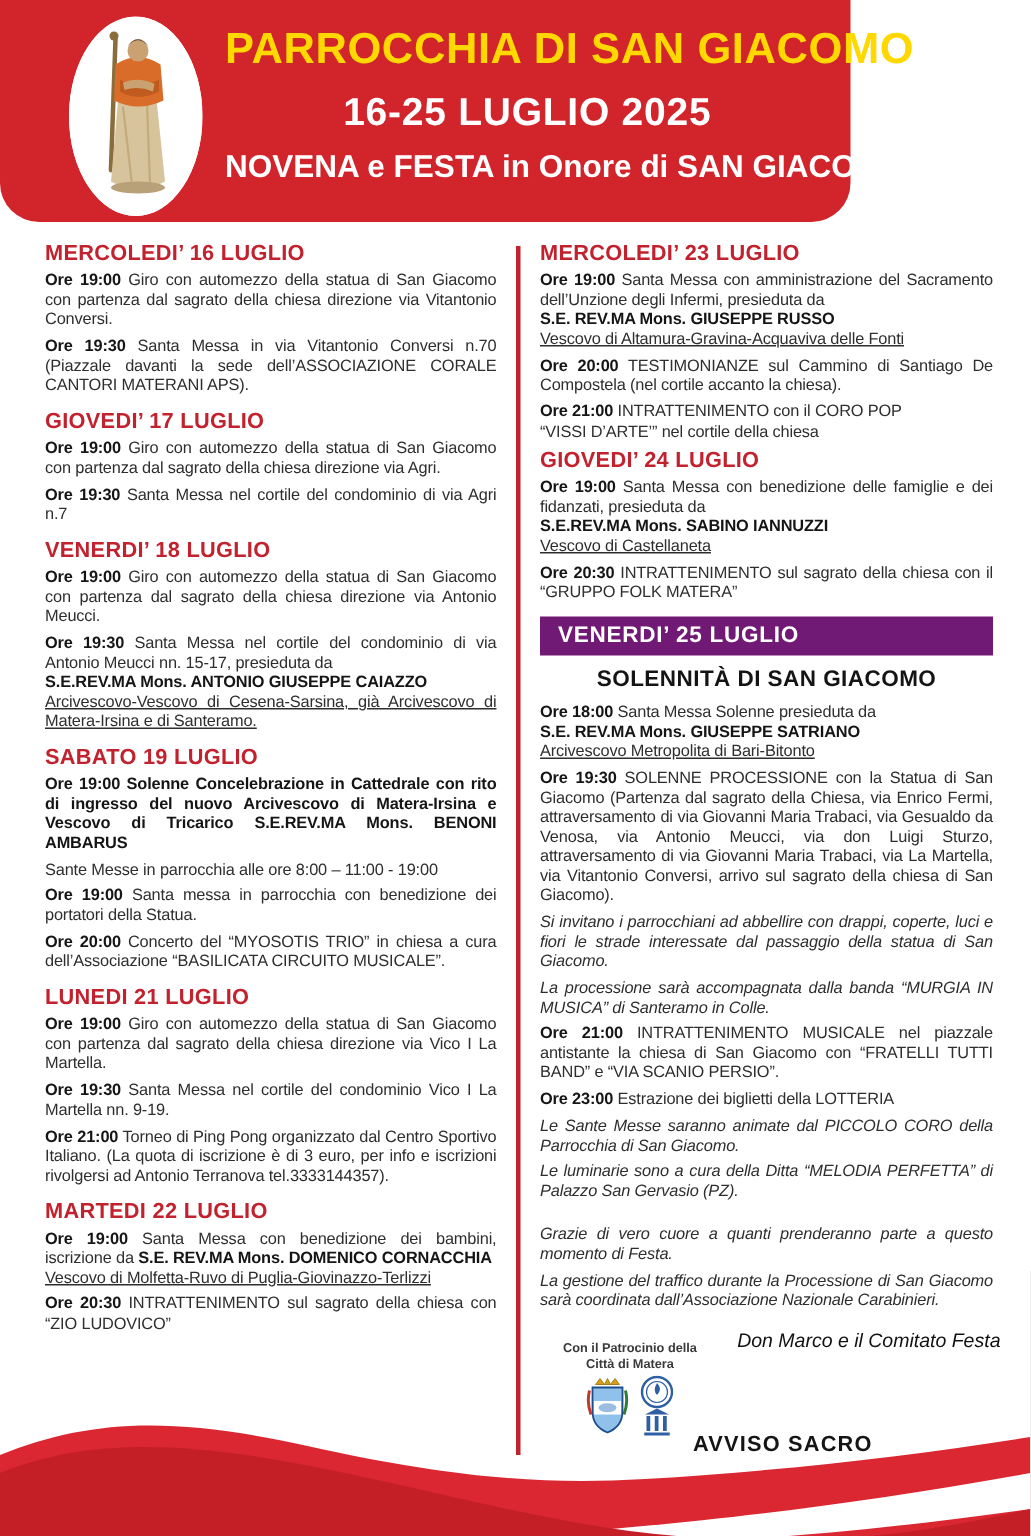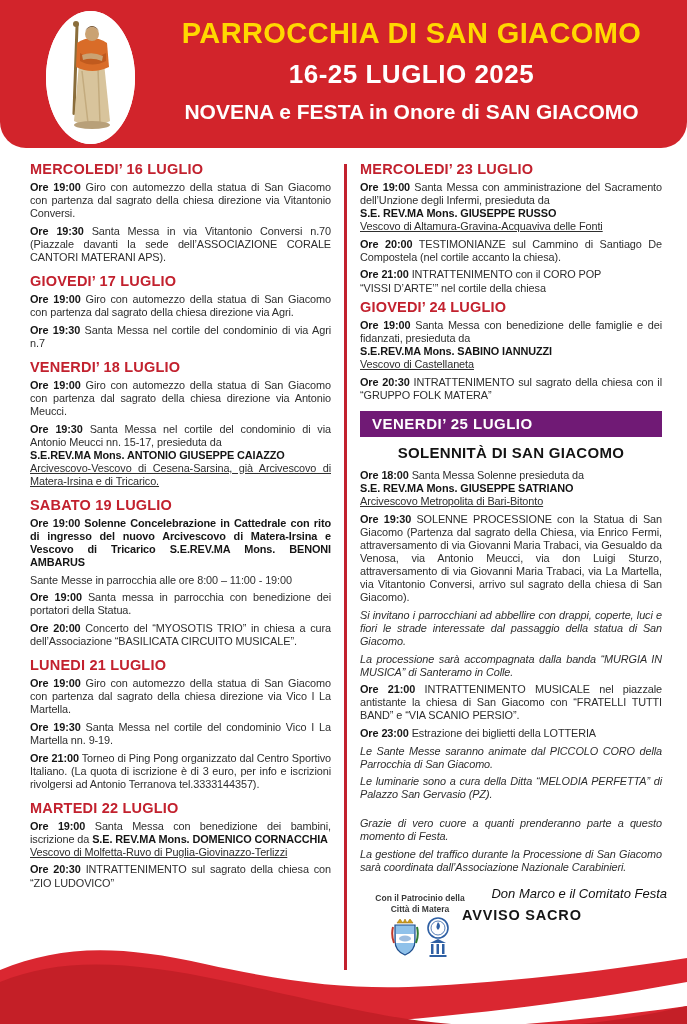--- a/index.html
+++ b/index.html
@@ -1,19 +1,19 @@
 <!DOCTYPE html>
 <html><head>
 <meta charset="utf-8">
 <style>
   html,body{margin:0;padding:0;background:#e8e8e8;}
   #page{position:relative;width:687px;height:1024px;background:#ffffff;overflow:hidden;
         font-family:"Liberation Sans",sans-serif;margin:0 auto;}
   
-  .banner{position:absolute;top:0;left:0;width:687px;height:148px;background:#d2242b;
+  .banner{position:absolute;top:0;left:0;width:567px;height:148px;background:#d2242b;
           border-radius:0 0 26px 26px;}
   .oval{position:absolute;left:46px;top:11px;width:89px;height:133px;background:#fff;
         border-radius:50%;overflow:hidden;}
   .titles{position:absolute;left:150px;right:14px;top:17px;text-align:center;}
   .t1{color:#ffd800;font-size:29px;font-weight:800;letter-spacing:.4px;white-space:nowrap;}
   .t2{color:#ffffff;font-size:26px;font-weight:800;margin-top:9px;letter-spacing:.5px;}
   .t3{color:#ffffff;font-size:21px;font-weight:800;margin-top:10px;white-space:nowrap;}
   
   .divider{position:absolute;left:344px;top:164px;width:3px;height:806px;background:#c2212e;}
   .col{position:absolute;top:161px;}
@@ -30,21 +30,21 @@
   .fri-banner{background:#701a75;color:#fff;font-weight:800;font-size:15px;letter-spacing:.5px;
               padding:4px 0 5px 12px;margin:9px 0 7px;}
   .fri-title{text-align:center;font-weight:800;font-size:15px;color:#141414;letter-spacing:.3px;
              margin:6px 0 8px;}
   
   .patronage{position:absolute;left:368px;top:893px;width:104px;text-align:center;
              font-size:8.5px;font-weight:bold;color:#3a3a3a;line-height:1.25;}
   .logos{display:flex;justify-content:center;align-items:flex-start;gap:5px;margin-top:3px;}
   .signature{position:absolute;right:20px;top:886px;font-size:13px;font-weight:400;
              font-style:italic;color:#111;}
-  .notice{position:absolute;left:462px;top:907px;font-size:14.5px;font-weight:800;
+  .notice{position:absolute;left:462px;top:955px;font-size:14.5px;font-weight:800;
           letter-spacing:.8px;color:#151515;}
   .waves{position:absolute;left:0;bottom:0;width:687px;height:100px;display:block;}
 </style>
 </head>
 <body>
 
 <div id="page">
 
   <div class="banner">
     <div class="oval">
@@ -78,21 +78,21 @@
         <p class="para"><span class="b ">Ore 19:30</span><span class=""> Santa Messa in via Vitantonio Conversi n.70 (Piazzale davanti la sede dell’ASSOCIAZIONE CORALE CANTORI MATERANI APS).</span></p>
       </div>
       <div>
         <div class="sec-h">GIOVEDI’ 17 LUGLIO</div>
         <p class="para"><span class="b ">Ore 19:00</span><span class=""> Giro con automezzo della statua di San Giacomo con partenza dal sagrato della chiesa direzione via Agri.</span></p>
         <p class="para"><span class="b ">Ore 19:30</span><span class=""> Santa Messa nel cortile del condominio di via Agri n.7</span></p>
       </div>
       <div>
         <div class="sec-h">VENERDI’ 18 LUGLIO</div>
         <p class="para"><span class="b ">Ore 19:00</span><span class=""> Giro con automezzo della statua di San Giacomo con partenza dal sagrato della chiesa direzione via Antonio Meucci.</span></p>
-        <p class="para"><span class="b ">Ore 19:30</span><span class=""> Santa Messa nel cortile del condominio di via Antonio Meucci nn. 15-17, presieduta da</span><br><span class="b ">S.E.REV.MA Mons. ANTONIO GIUSEPPE CAIAZZO</span><br><span class="u ">Arcivescovo-Vescovo di Cesena-Sarsina, già Arcivescovo di Matera-Irsina e di Tricarico.</span></p>
+        <p class="para"><span class="b ">Ore 19:30</span><span class=""> Santa Messa nel cortile del condominio di via Antonio Meucci nn. 15-17, presieduta da</span><br><span class="b ">S.E.REV.MA Mons. ANTONIO GIUSEPPE CAIAZZO</span><br><span class="u ">Arcivescovo-Vescovo di Cesena-Sarsina, già Arcivescovo di Matera-Irsina e di Santeramo.</span></p>
       </div>
       <div>
         <div class="sec-h">SABATO 19 LUGLIO</div>
         <p class="para"><span class="b ">Ore 19:00 Solenne Concelebrazione in Cattedrale con rito di ingresso del nuovo Arcivescovo di Matera-Irsina e Vescovo di Tricarico S.E.REV.MA Mons. BENONI AMBARUS</span></p>
       </div>
       <div>
         <p class="para"><span class="">Sante Messe in parrocchia alle ore 8:00 – 11:00 - 19:00</span></p>
         <p class="para"><span class="b ">Ore 19:00</span><span class=""> Santa messa in parrocchia con benedizione dei portatori della Statua.</span></p>
         <p class="para"><span class="b ">Ore 20:00</span><span class=""> Concerto del “MYOSOTIS TRIO” in chiesa a cura dell’Associazione “BASILICATA CIRCUITO MUSICALE”.</span></p>
       </div>

